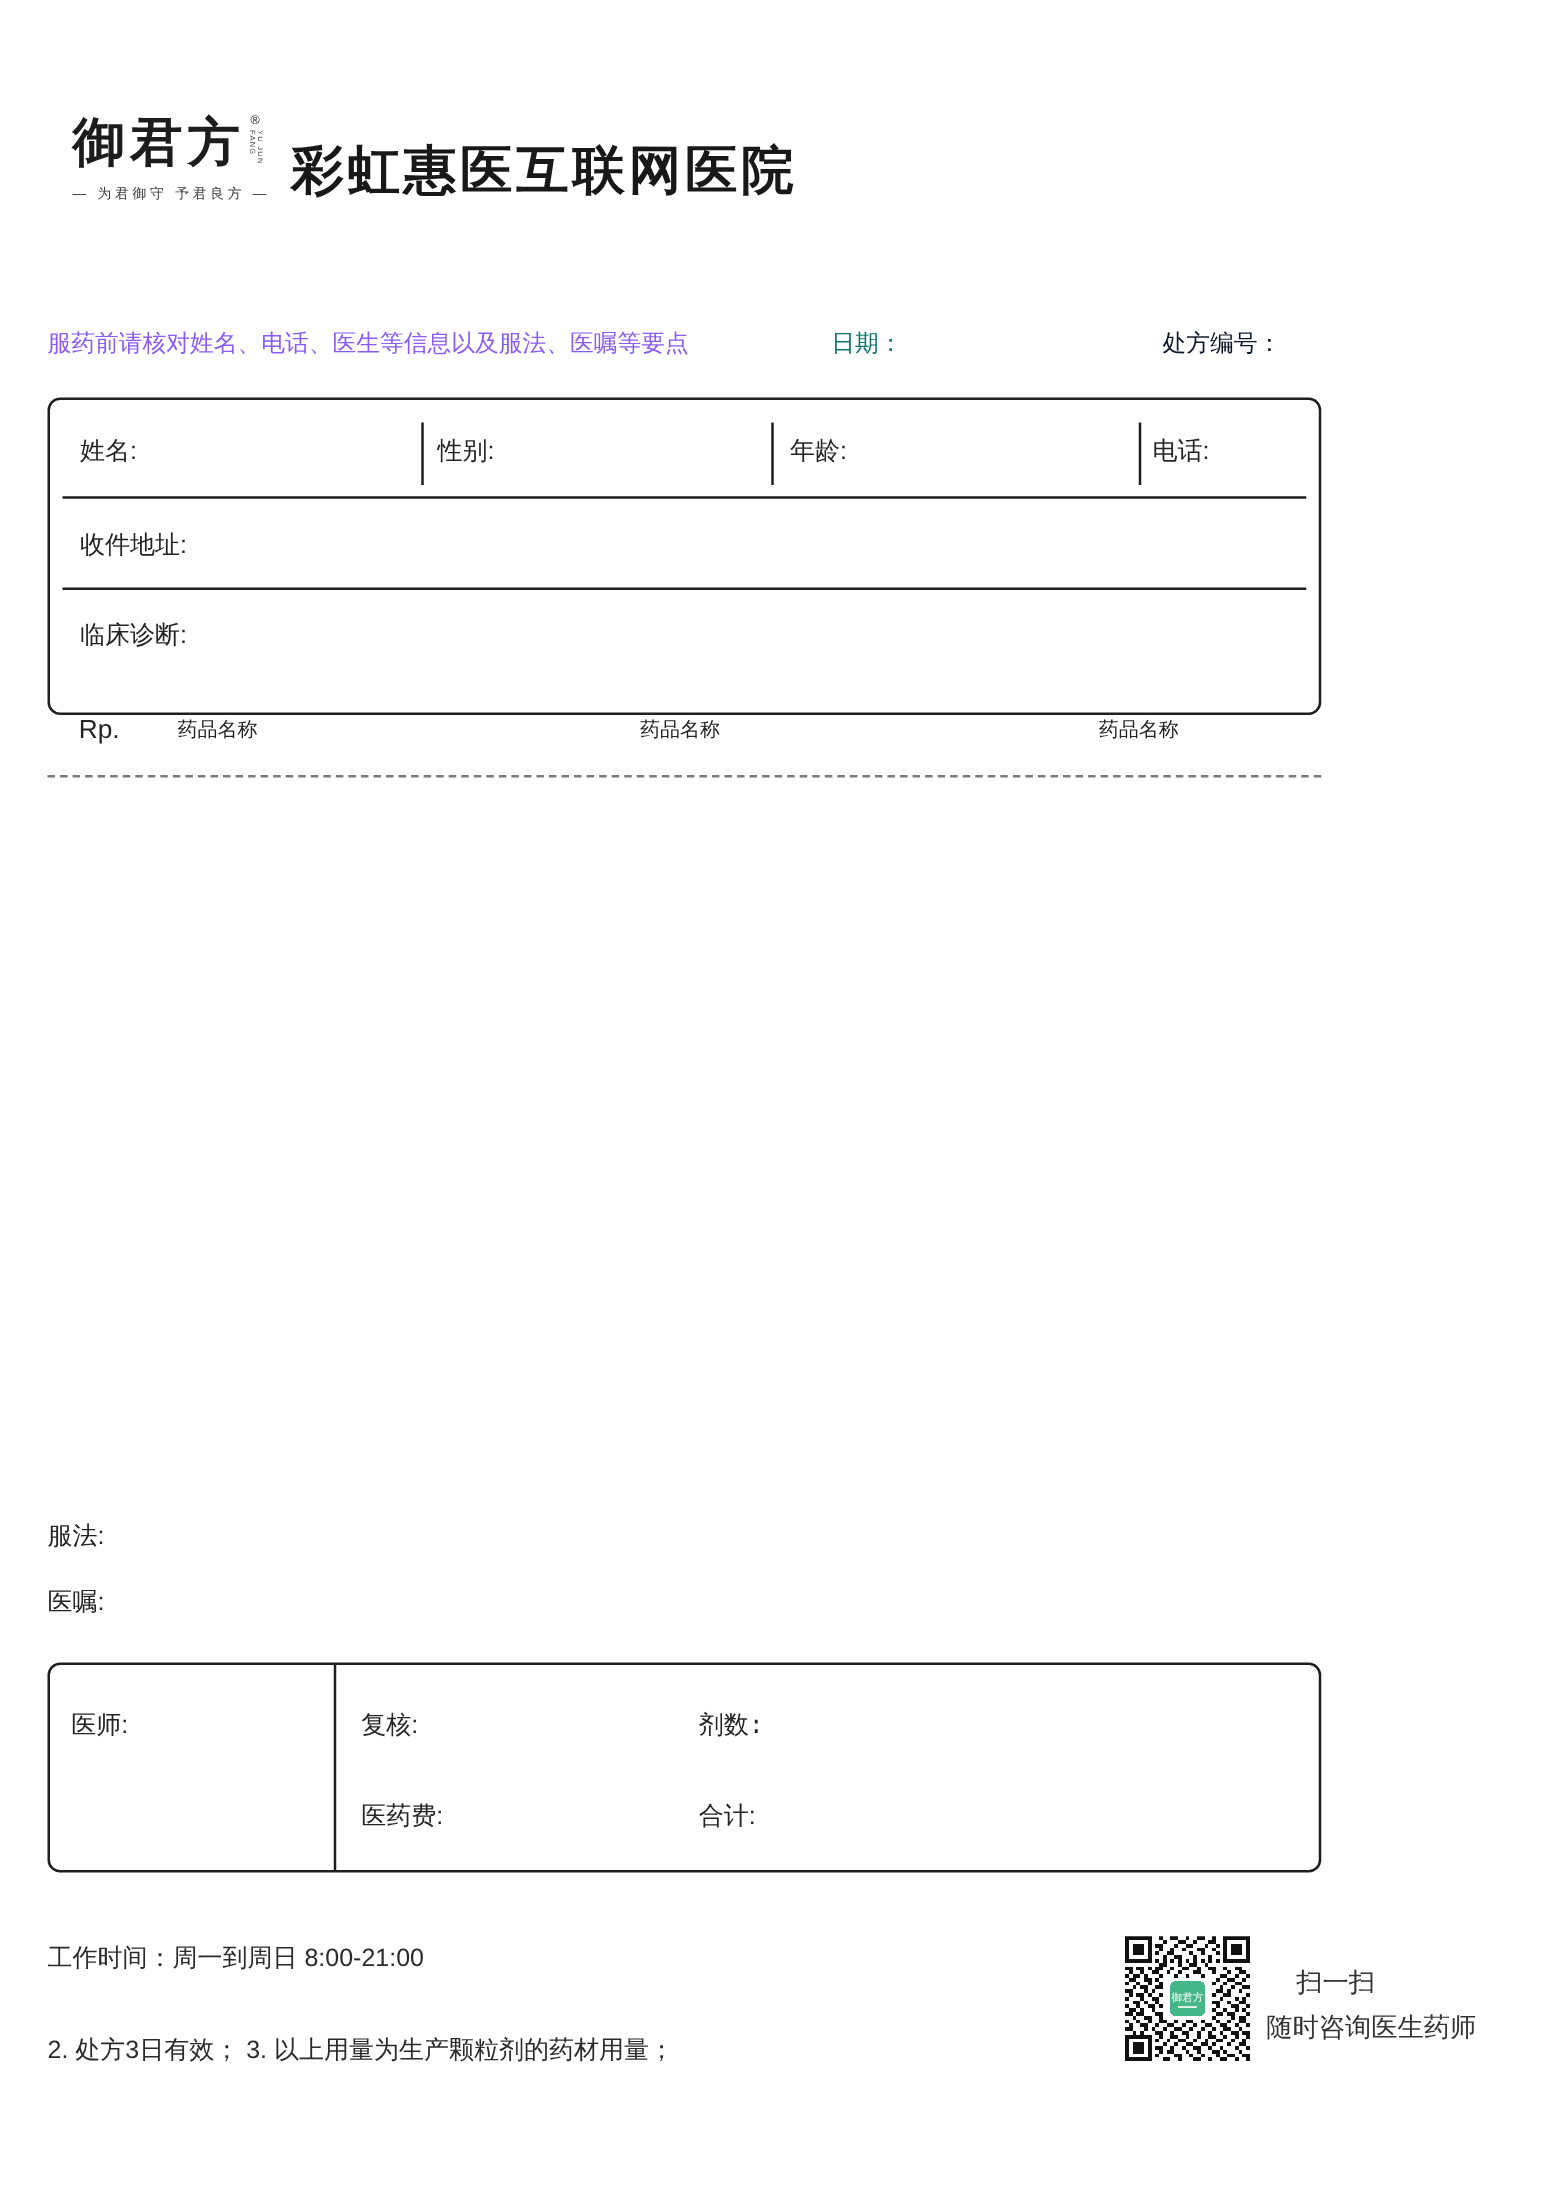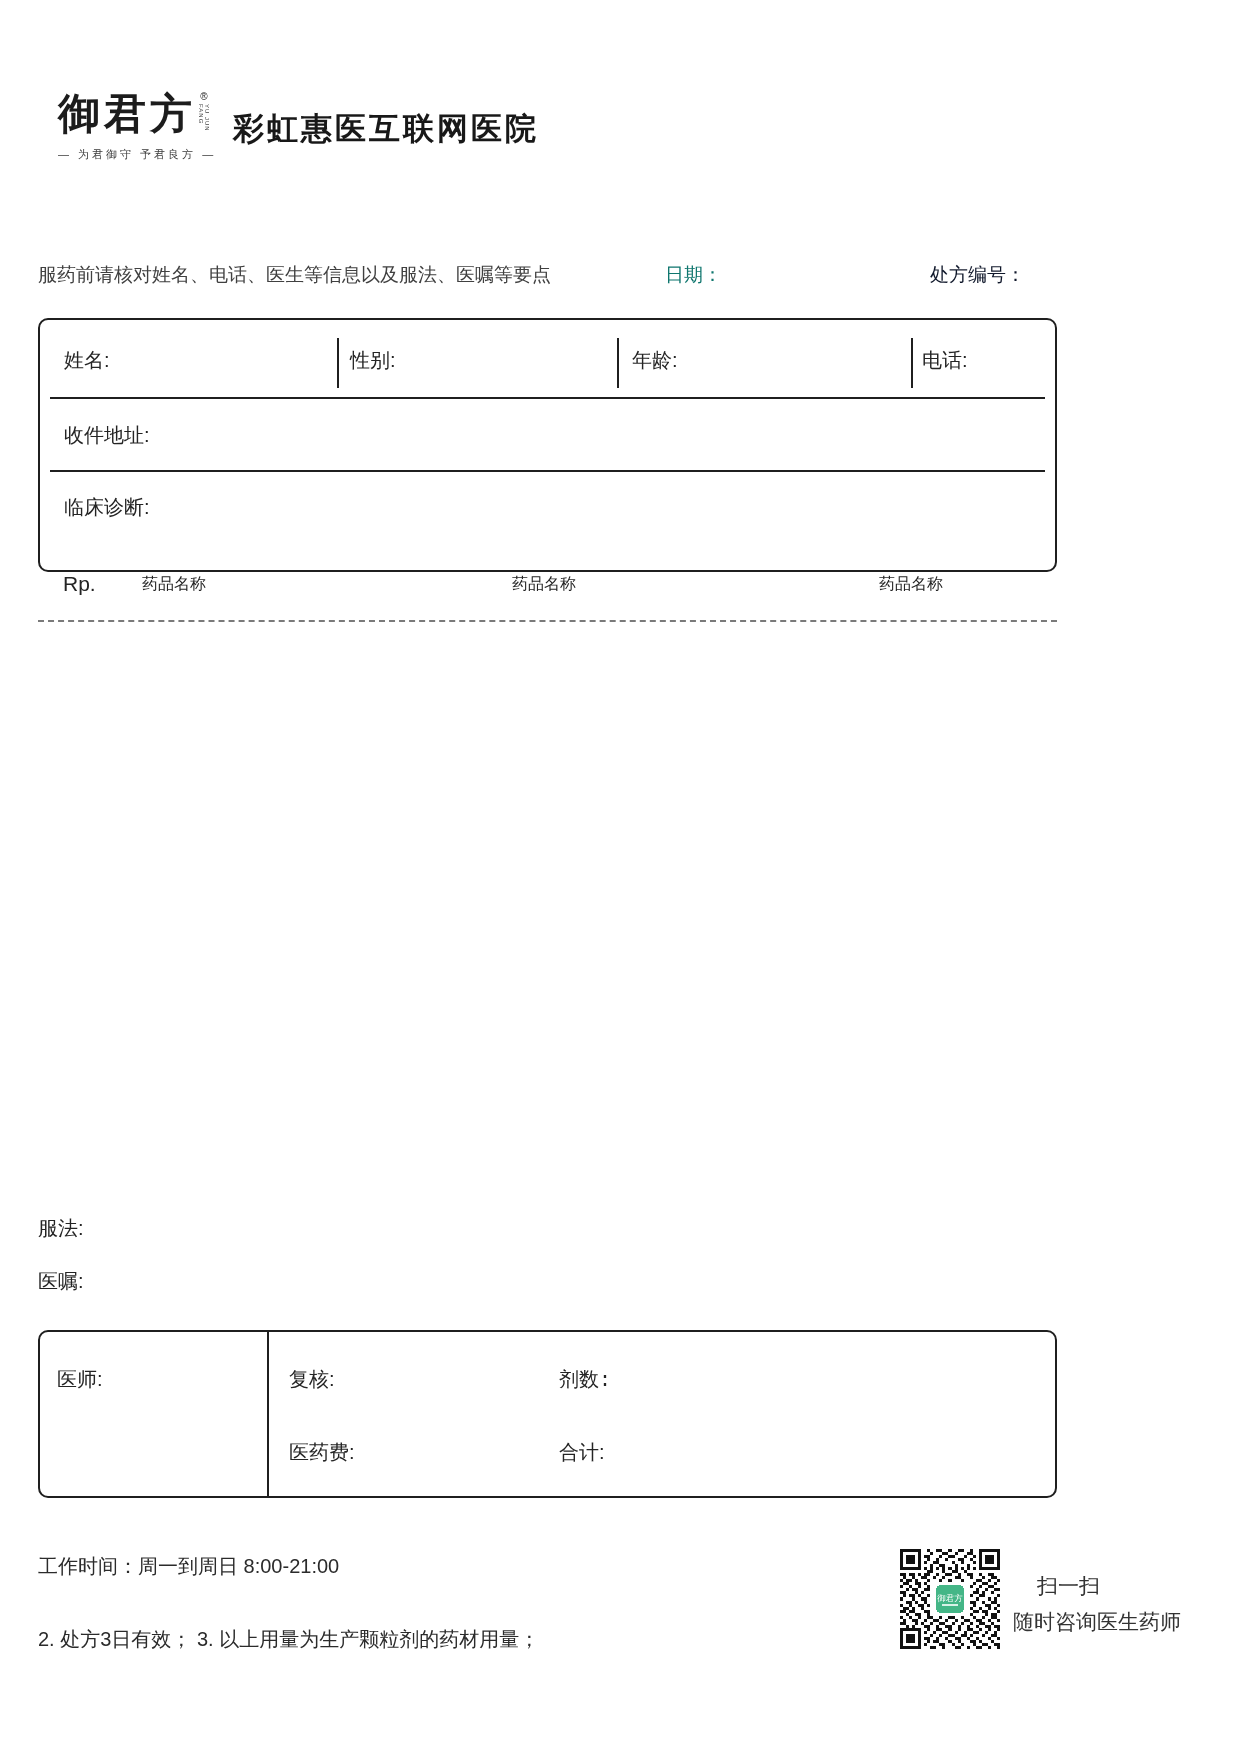--- a/index.html
+++ b/index.html
@@ -22,26 +22,26 @@
   .logo-reg { font-size:10px; color:#1c1c1c; line-height:10px; }
   .logo-vertical {
     writing-mode:vertical-rl; font-size:6px; letter-spacing:1px;
     color:#444; margin-top:2px; height:34px; overflow:hidden;
   }
   .logo-tagline {
     margin-top:9px; font-size:11px; letter-spacing:3px; color:#3a3a3a;
     white-space:nowrap;
   }
   .hospital-name {
-    left:233px; top:108px; font-size:31px; font-weight:900;
+    left:233px; top:108px; font-size:42px; font-weight:900;
     letter-spacing:3px; color:#181818; white-space:nowrap;
   }
 
   
-  .notice-text { left:38px; top:262px; font-size:19px; color:#404040; white-space:nowrap; }
+  .notice-text { left:38px; top:262px; font-size:19px; color:#8b5cf6; white-space:nowrap; }
   .date-label { left:665px; top:262px; font-size:19px; color:#0f766e; }
   .rxno-label { left:930px; top:262px; font-size:19px; color:#0f172a; }
 
   
   .patient-box {
     left:38px; top:318px; width:1019px; height:254px;
     border:2.5px solid #1f1f1f; border-radius:10px;
   }
   .pb-label { position:absolute; font-size:20px; color:#242424; white-space:nowrap; }
   .vdiv { position:absolute; width:2px; background:#1f1f1f; top:18px; height:50px; }

